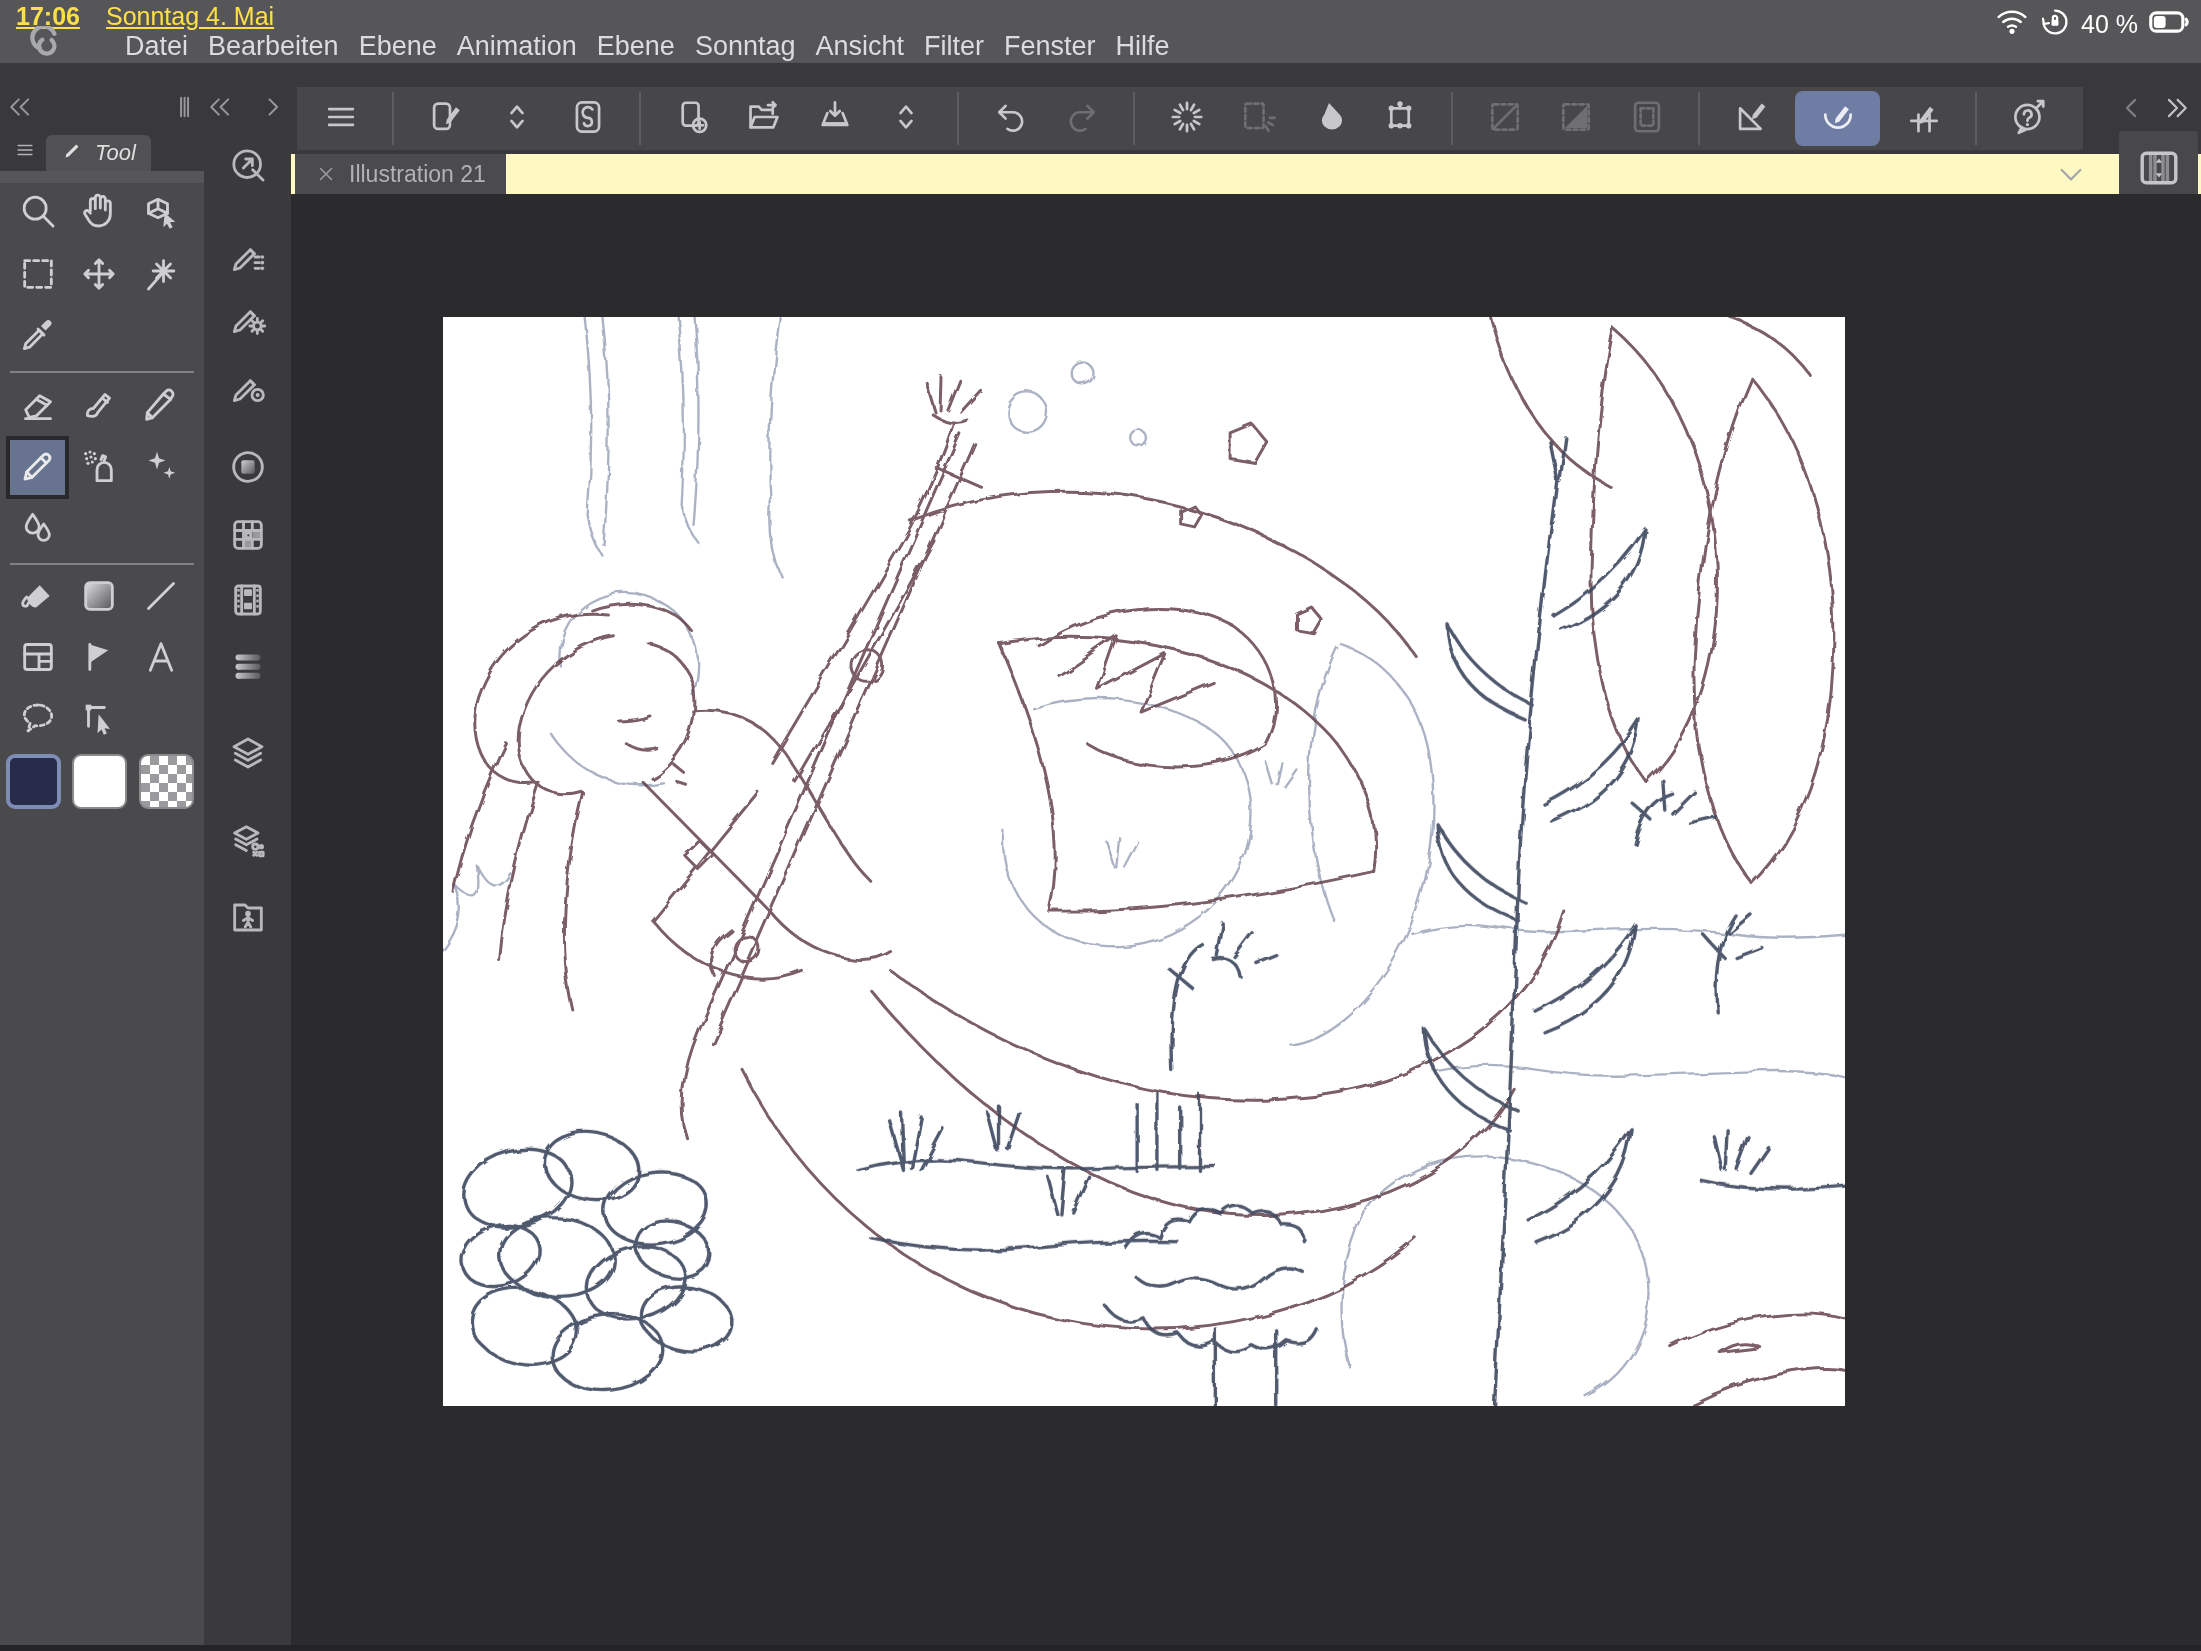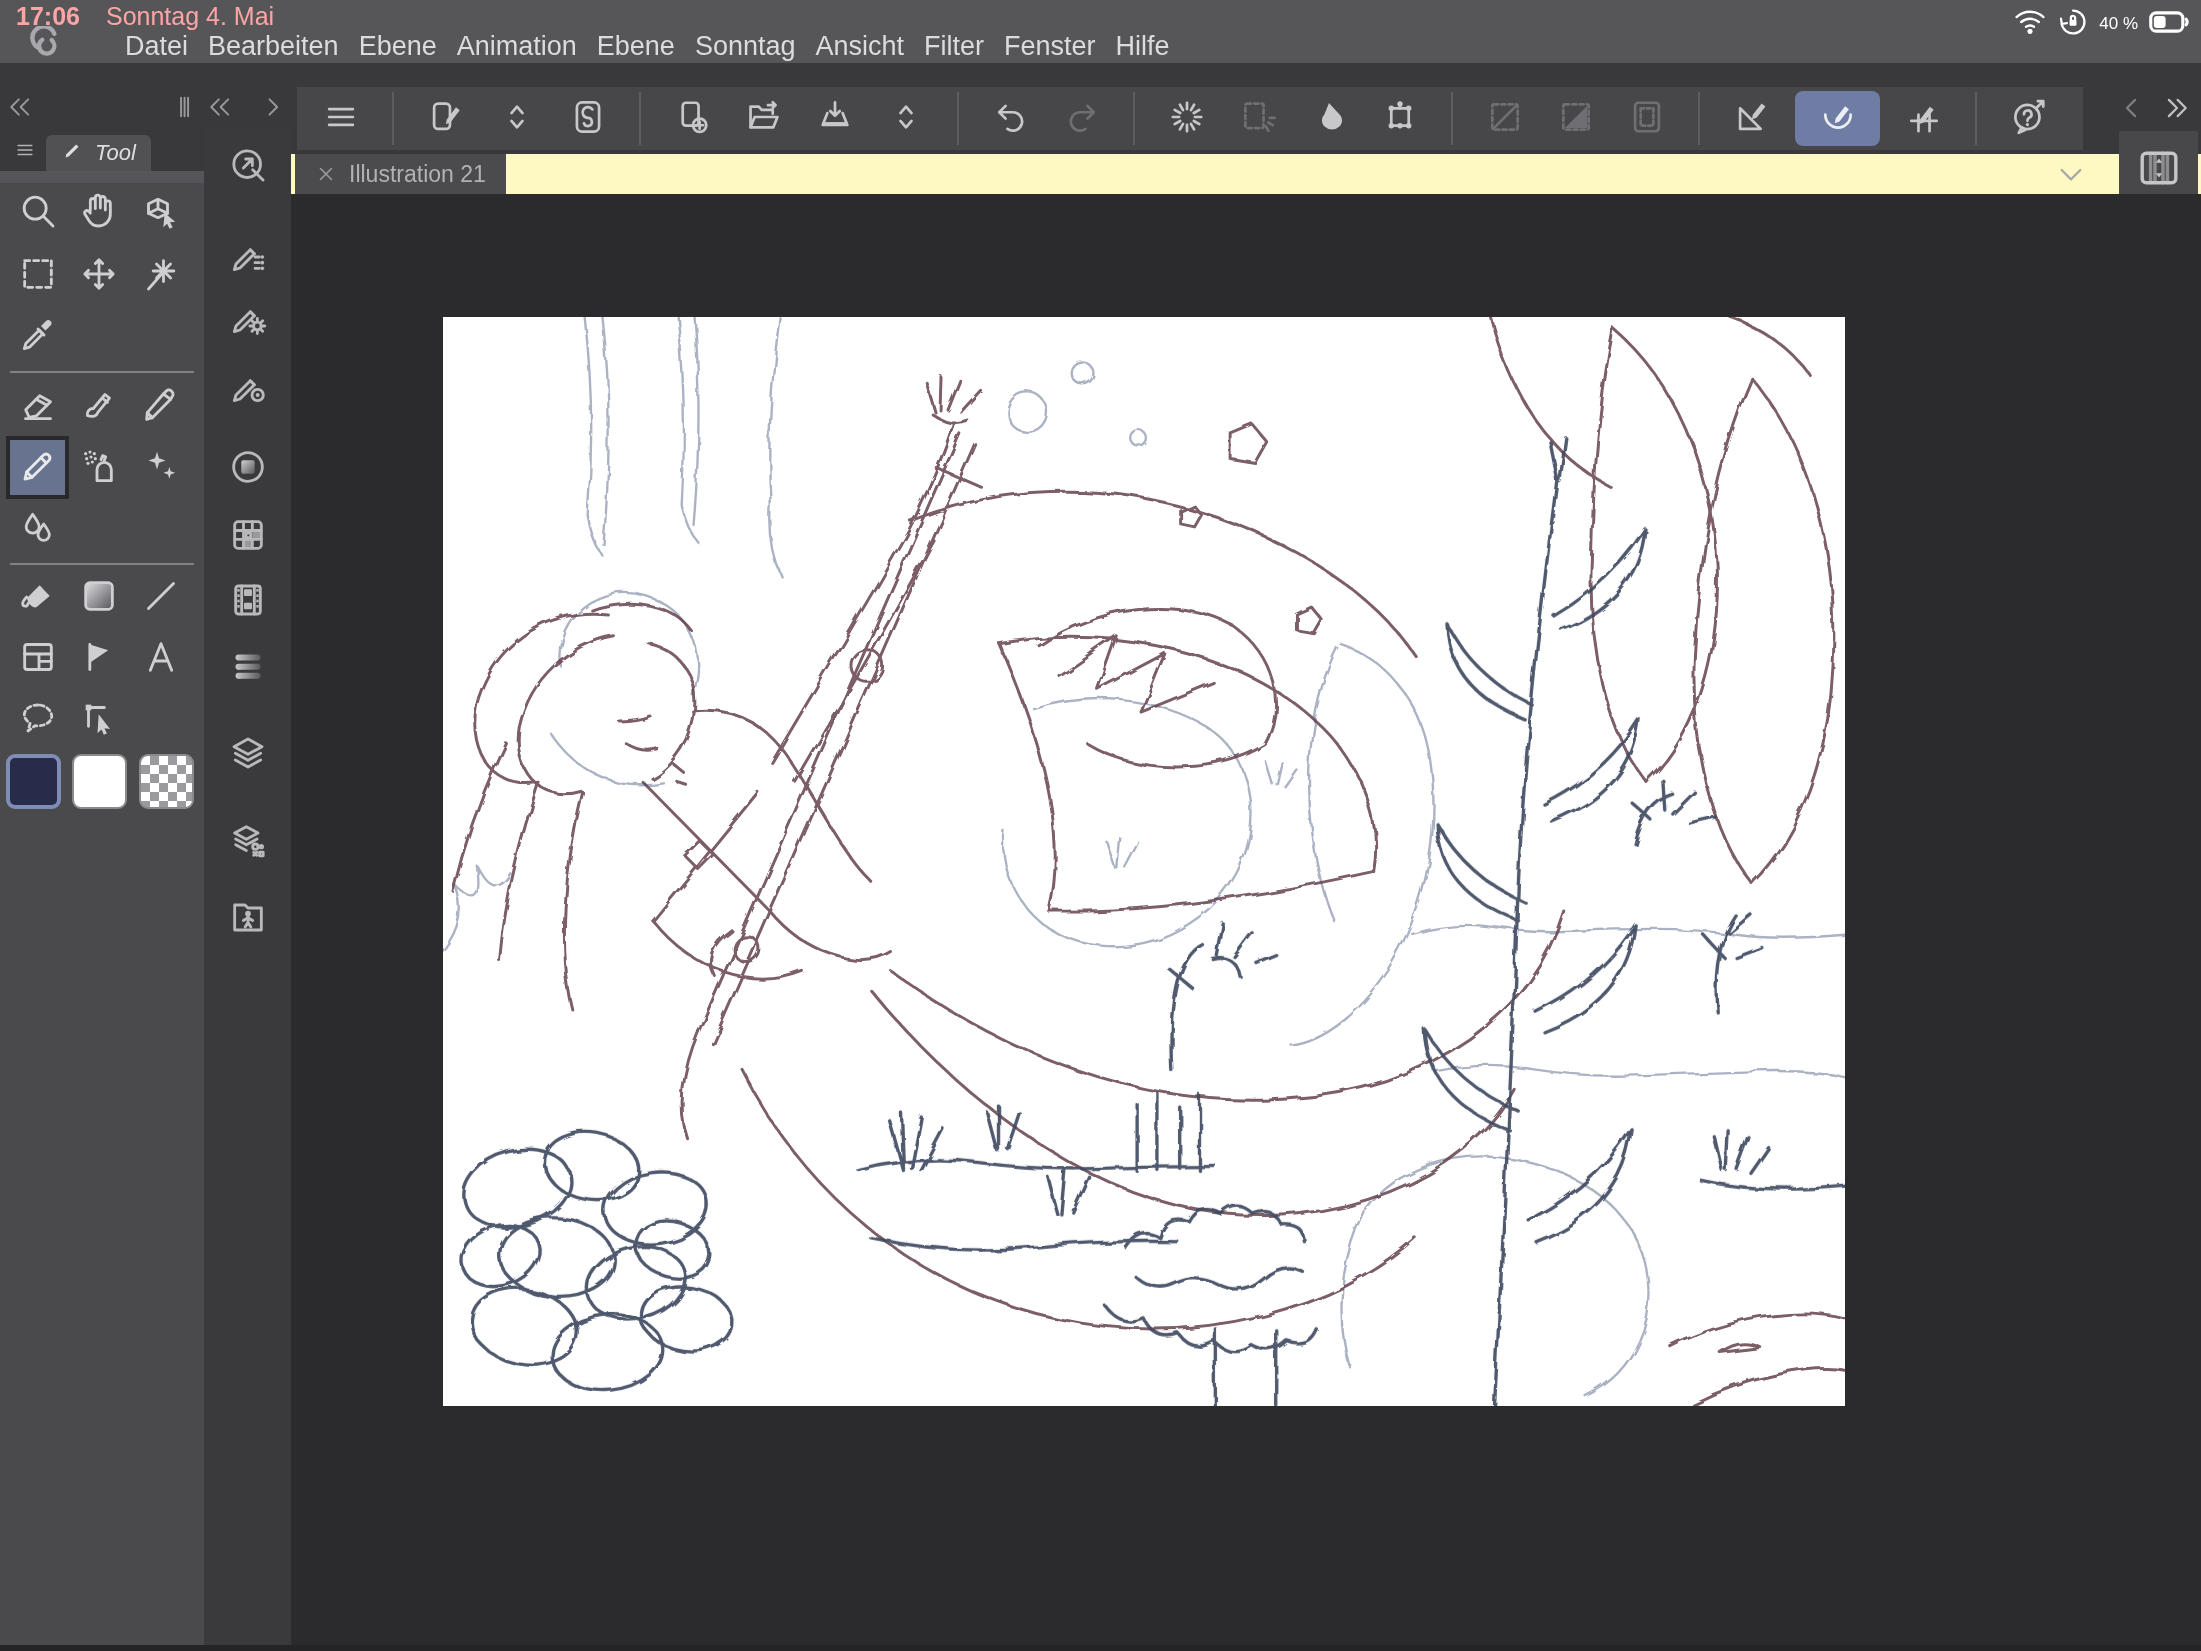--- a/index.html
+++ b/index.html
@@ -3,24 +3,24 @@
 <meta charset="utf-8">
 <style>
   html,body{margin:0;padding:0;}
   body{width:2202px;height:1651px;overflow:hidden;background:#2b2b2d;
        font-family:"Liberation Sans","DejaVu Sans",sans-serif;position:relative;
        -webkit-font-smoothing:antialiased;}
   #app{position:absolute;inset:0;}
   
   .topbar{position:absolute;left:0;top:0;width:2202px;height:63px;background:#565659;}
   .statusrow{position:absolute;left:0;top:0;width:100%;height:30px;}
-  .statusleft{position:absolute;left:16px;top:2px;display:flex;gap:26px;color:#fca5a5;font-size:25px;}
+  .statusleft{position:absolute;left:16px;top:2px;display:flex;gap:26px;color:#fde047;font-size:25px;text-decoration:underline;}
   .statustime{font-weight:bold;}
   .statusright{position:absolute;right:10px;top:0px;display:flex;align-items:center;gap:10px;color:#fff;}
-  .statusright .pct{font-size:17px;text-align:right;}
+  .statusright .pct{font-size:25px;text-align:right;}
   .menurow{position:absolute;left:0;top:28px;width:100%;height:36px;display:flex;align-items:center;}
   .applogo{margin-left:28px;color:#a8a9ac;display:flex;align-items:center;}
   .menuitems{display:flex;margin-left:57px;gap:20px;}
   .menu-item{color:#dcdcde;font-size:27px;cursor:default;}
   
   .subheader{position:absolute;left:0;top:63px;width:2202px;height:91px;background:#39393b;}
   .hdr-ic{position:absolute;color:#98989b;display:flex;}
   
   .toolbar{position:absolute;left:297px;top:87px;width:1786px;height:63px;background:#47474a;
            display:flex;align-items:center;gap:16px;padding-left:16px;box-sizing:border-box;}

